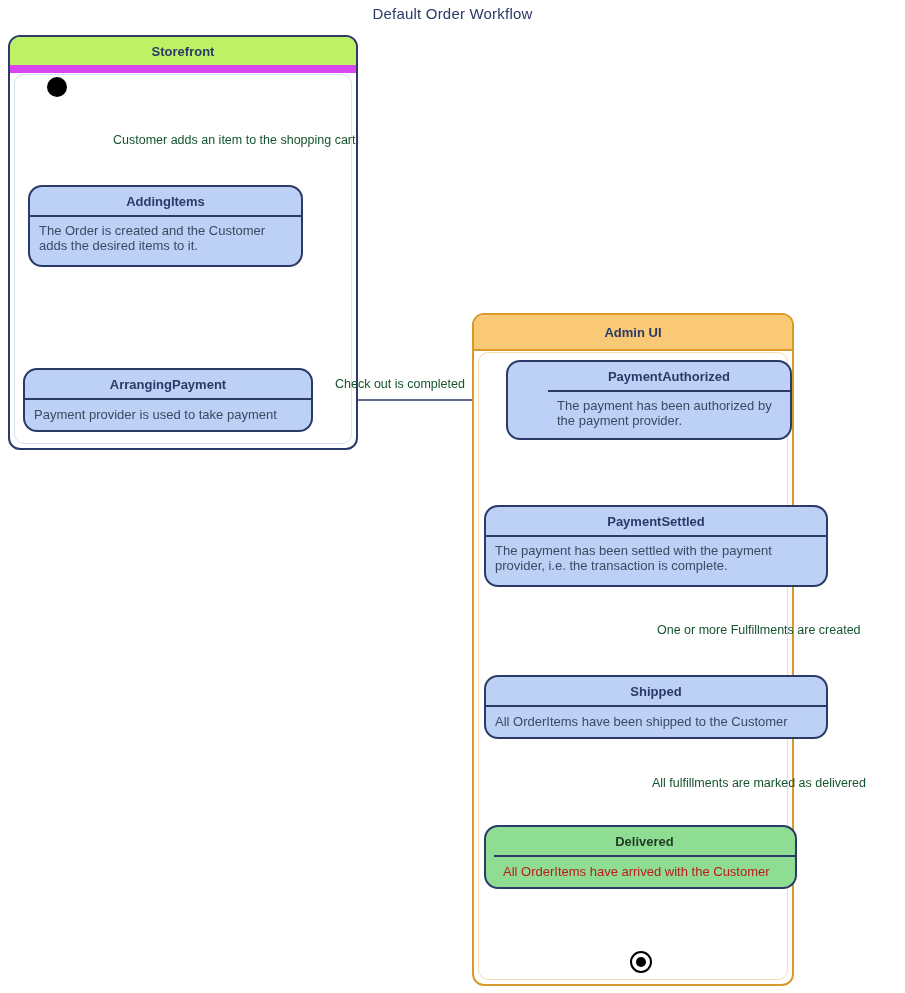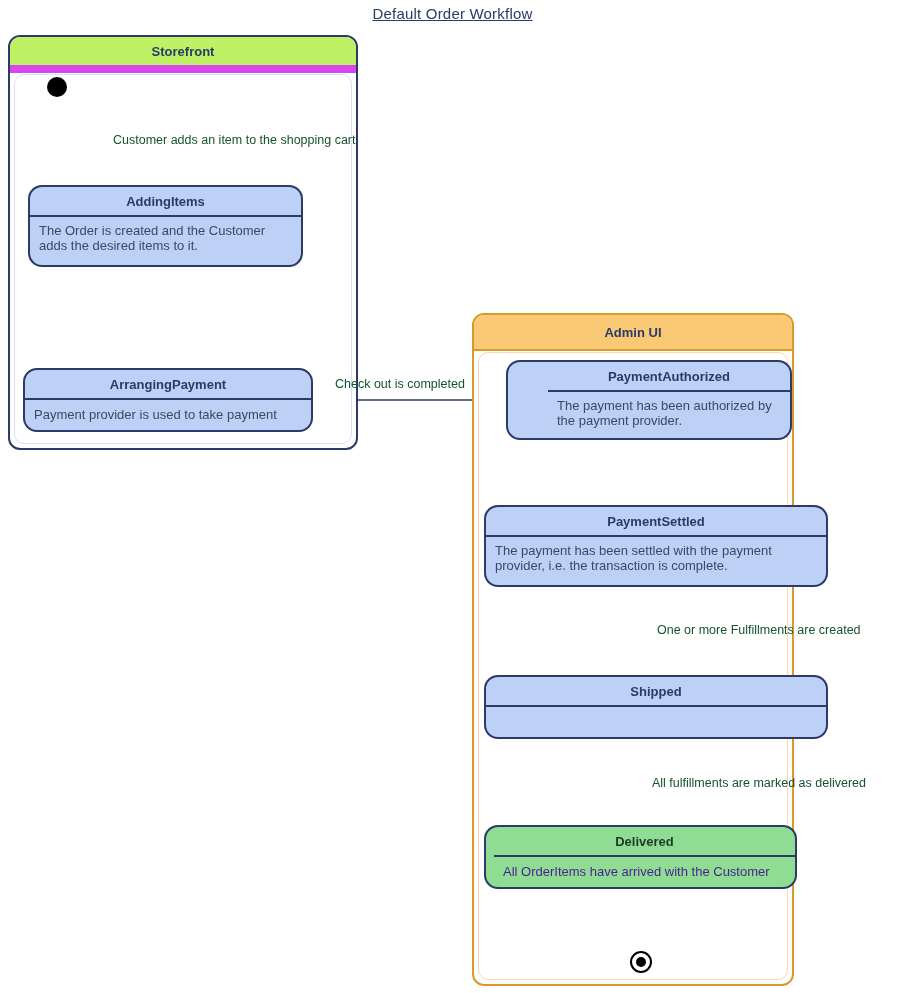--- a/index.html
+++ b/index.html
@@ -19,21 +19,20 @@
   
   #diagram-title {
     position: absolute;
     left: 0;
     top: 5px;
     width: 905px;
     text-align: center;
     font-size: 15px;
     color: #2b3a67;
     letter-spacing: 0.2px;
-    text-decoration: underline;
   }
 
   
   .composite {
     position: absolute;
     border: 2px solid #2b3a67;
     border-radius: 12px;
     box-sizing: border-box;
     background: #ffffff;
   }
@@ -115,21 +114,21 @@
     box-sizing: border-box;
   }
   .state-desc {
     padding: 6px 9px 7px 9px;
     font-size: 13px;
     line-height: 15px;
     color: #3b4a63;
   }
   .state.green { background: #8fdc93; }
   .state.green .state-name { color: #1f3b25; }
-  .state.green .state-desc { color: #4c1d95; }
+  .state.green .state-desc { color: #b91c1c; }
 
   #state-addingitems   { left: 28px;  top: 185px; width: 275px; height: 82px; }
   #state-arrangingpayment { left: 23px; top: 368px; width: 290px; height: 64px; }
   #state-paymentauthorized { left: 506px; top: 360px; width: 286px; height: 80px; padding-left: 40px; }
   #state-paymentsettled { left: 484px; top: 505px; width: 344px; height: 82px; }
   #state-shipped { left: 484px; top: 675px; width: 344px; height: 64px; }
   #state-delivered { left: 484px; top: 825px; width: 313px; height: 64px; padding-left: 8px; }
 
   #state-arrangingpayment .state-desc,
   #state-shipped .state-desc,
@@ -248,20 +247,21 @@
     <div class="state-desc">The payment has been authorized by the payment provider.</div>
   </div>
 
   <div class="state" id="state-paymentsettled">
     <div class="state-name">PaymentSettled</div>
     <div class="state-desc">The payment has been settled with the payment provider, i.e. the transaction is complete.</div>
   </div>
 
   <div class="state" id="state-shipped">
     <div class="state-name">Shipped</div>
+    <div class="state-desc">All OrderItems have been shipped to the Customer</div>
   </div>
 
   <div class="state green" id="state-delivered">
     <div class="state-name">Delivered</div>
     <div class="state-desc">All OrderItems have arrived with the Customer</div>
   </div>
 
   <div class="final-node" id="final-admin"></div>
 
   <div class="edge-label" id="label-add-item">Customer adds an item to the shopping cart</div>

